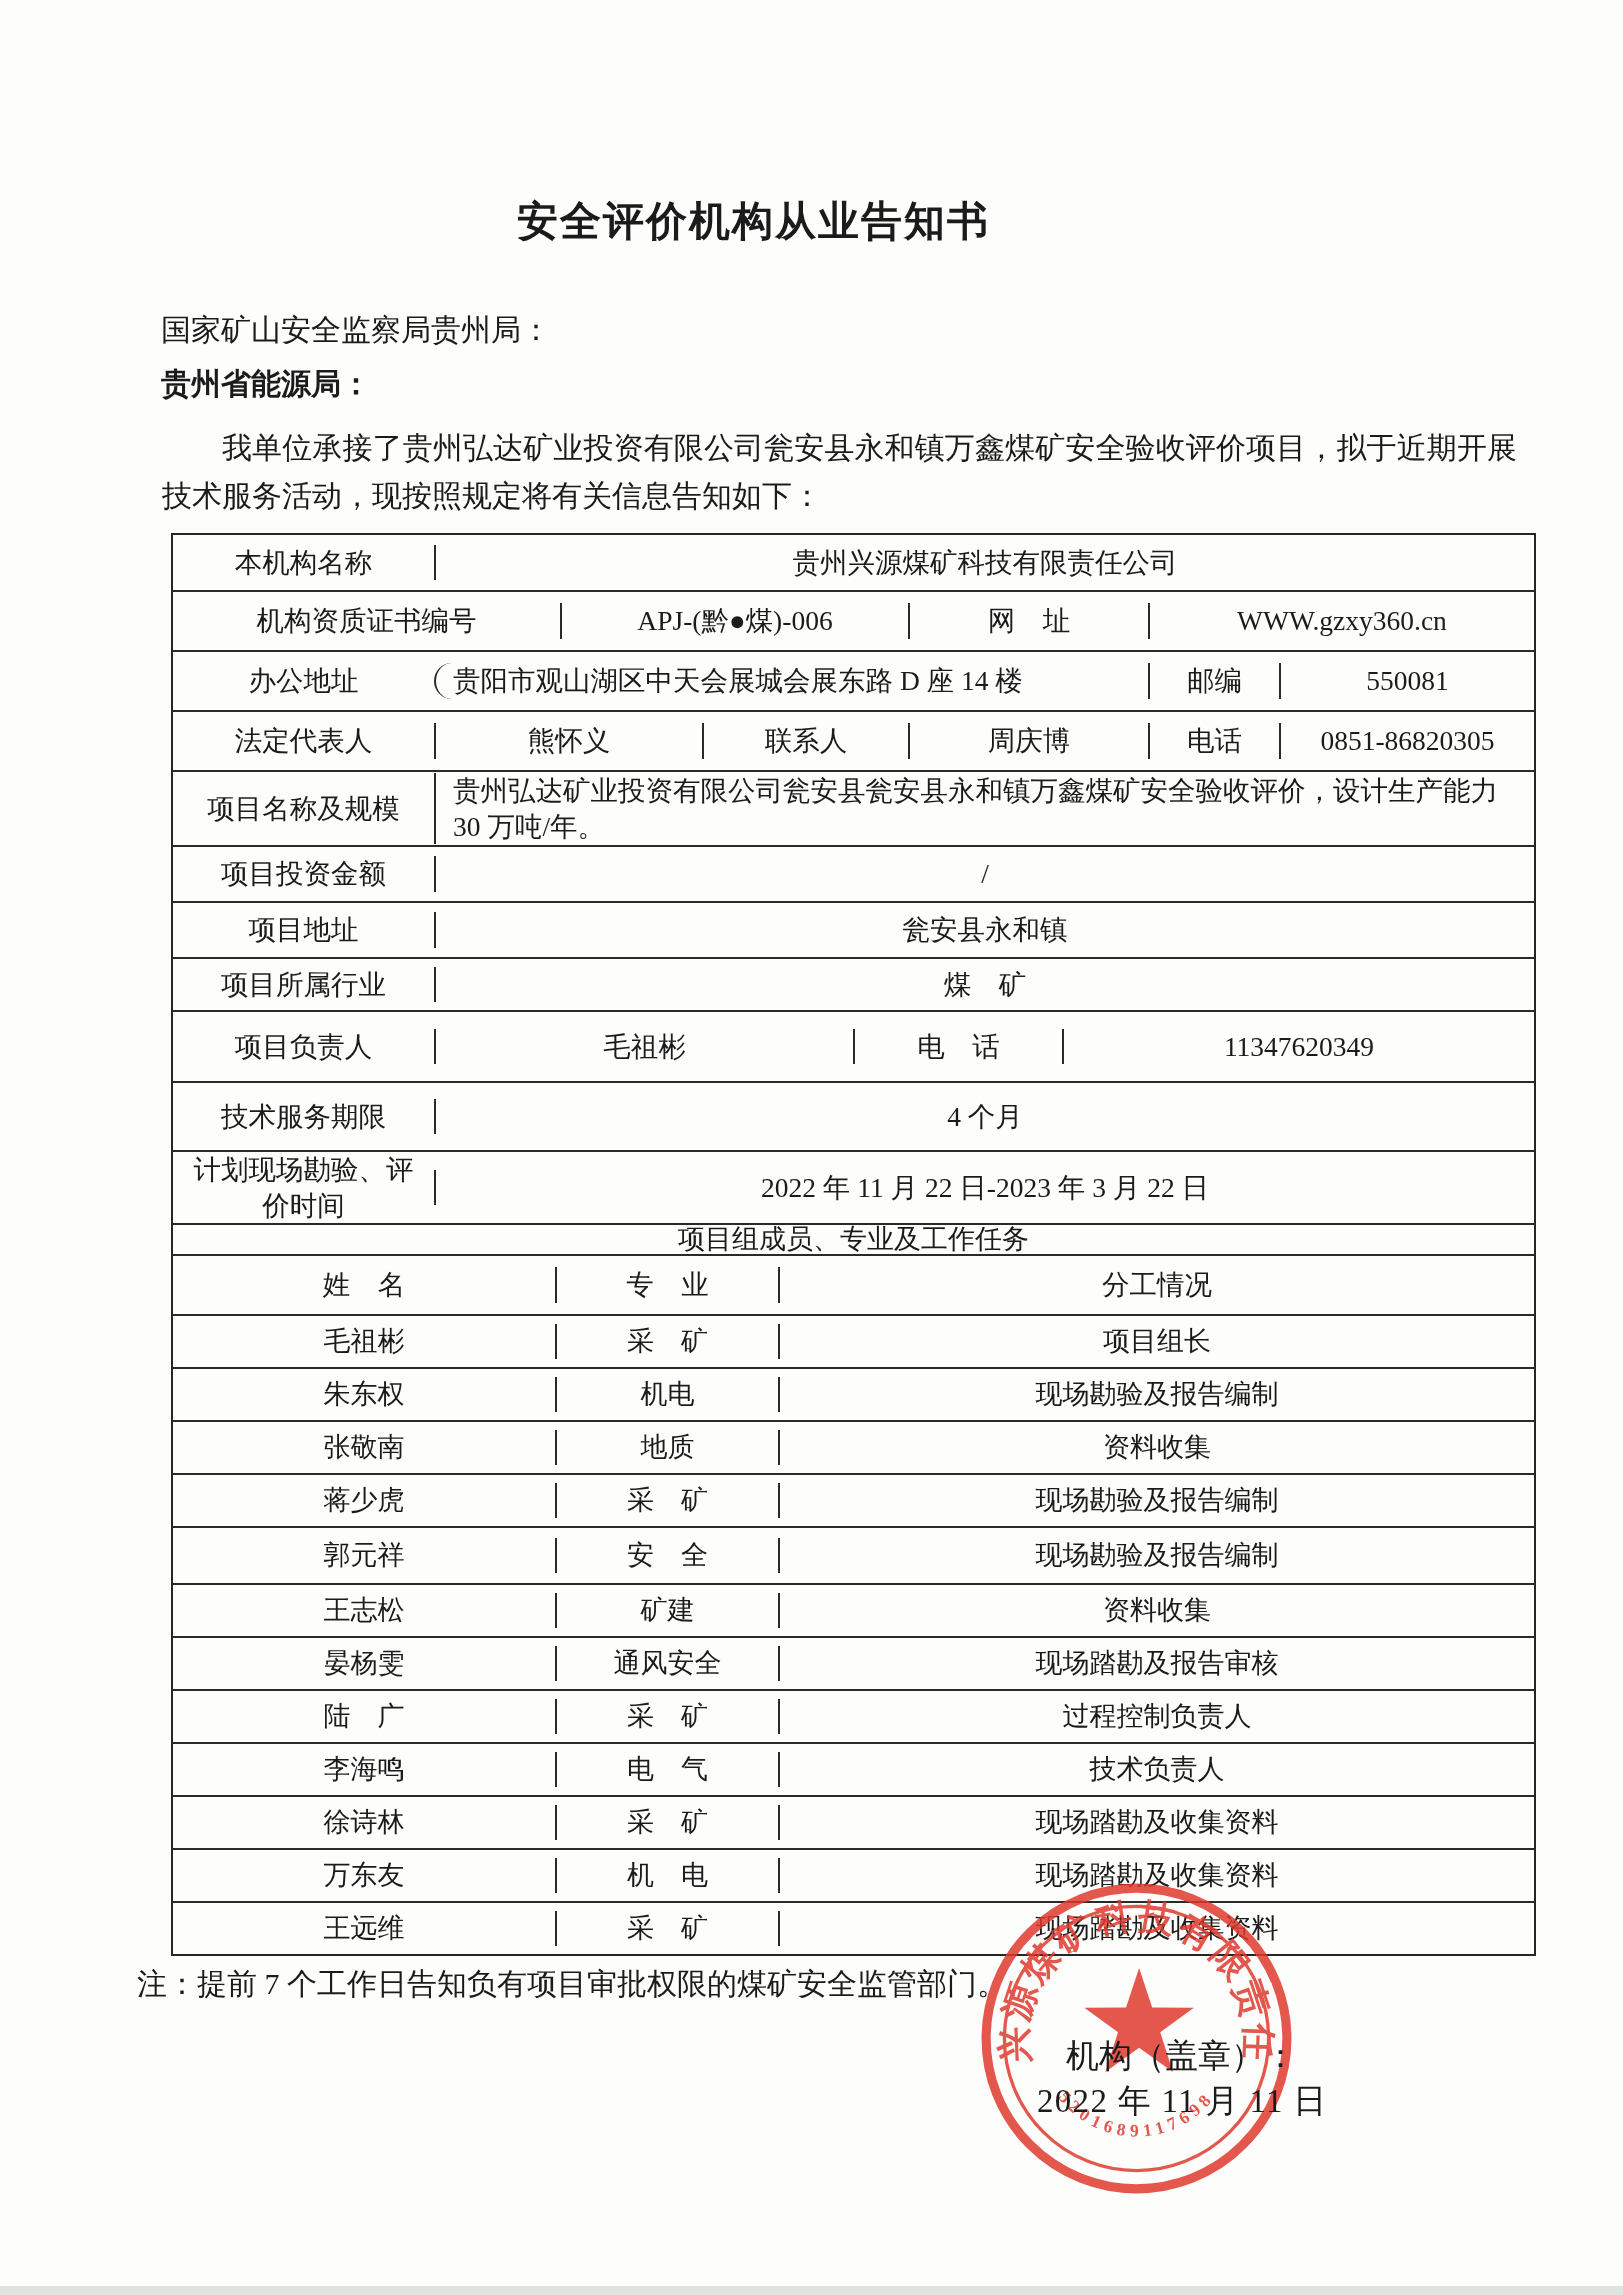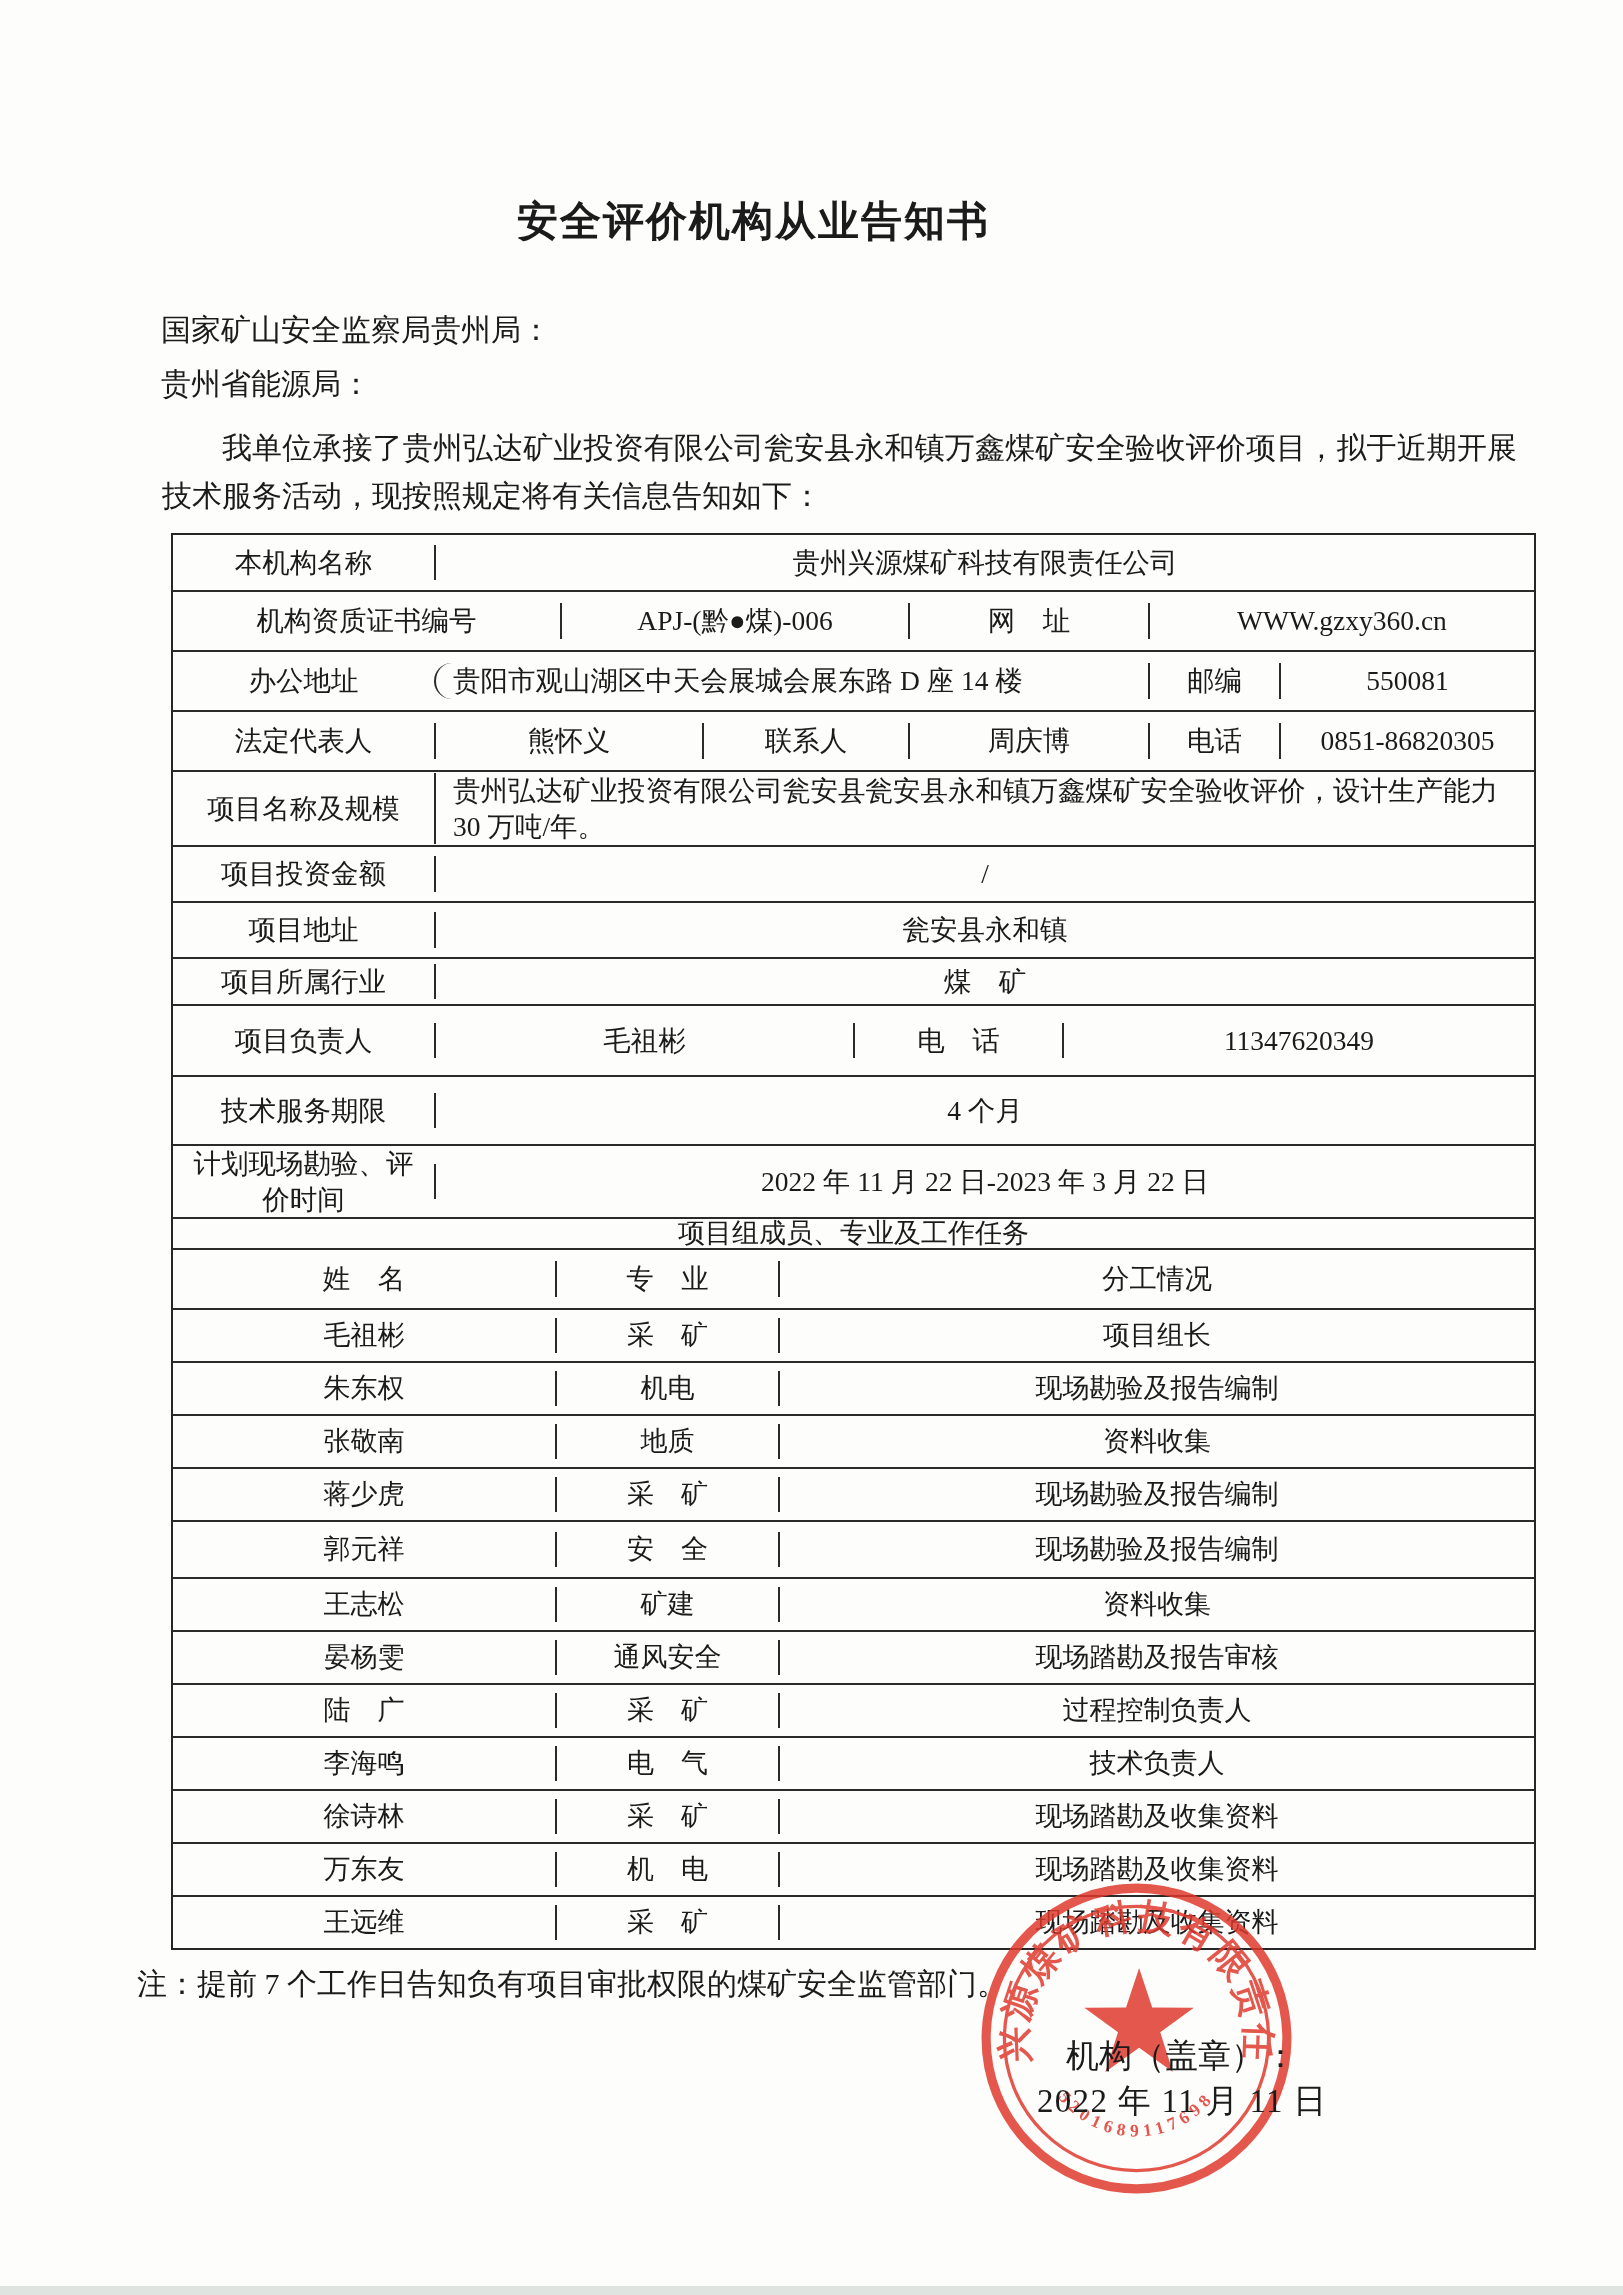--- a/index.html
+++ b/index.html
@@ -7,21 +7,21 @@
     position:relative;width:1623px;height:2295px;background:#fdfdfc;
     font-family:"Liberation Serif","DejaVu Serif",serif;color:#1b1b1b;overflow:hidden;
   }
   .abs{position:absolute;}
   .doc-title{
     top:194px;left:517px;width:589px;font-size:41px;font-weight:700;
     letter-spacing:2px;white-space:nowrap;
   }
   .recipient{left:161px;font-size:30px;white-space:nowrap;}
   .r1{top:310px;}
-  .r2{top:364px;}
+  .r2{top:364px;font-weight:bold;}
   .intro{
     top:424px;left:162px;width:1355px;font-size:30px;line-height:48px;
     text-align:justify;text-indent:2em;
   }
   
   .info-table{
     top:533px;left:171px;width:1365px;border:2.6px solid #262626;box-sizing:border-box;
     background:transparent;z-index:1;
   }
   .trow{display:flex;border-top:2px solid #2a2a2a;box-sizing:border-box;align-items:center;}
@@ -106,21 +106,21 @@
     <div class="trow" style="height:56px">
       <div class="tcell w398">项目投资金额</div>
       <div class="tcell grow">/</div>
     </div>
 
     <div class="trow" style="height:56px">
       <div class="tcell w398">项目地址</div>
       <div class="tcell grow">瓮安县永和镇</div>
     </div>
 
-    <div class="trow" style="height:47px">
+    <div class="trow" style="height:53px">
       <div class="tcell w398">项目所属行业</div>
       <div class="tcell grow">煤　矿</div>
     </div>
 
     <div class="trow" style="height:71px">
       <div class="tcell w398">项目负责人</div>
       <div class="tcell w640">毛祖彬</div>
       <div class="tcell w320">电　话</div>
       <div class="tcell grow">11347620349</div>
     </div>

